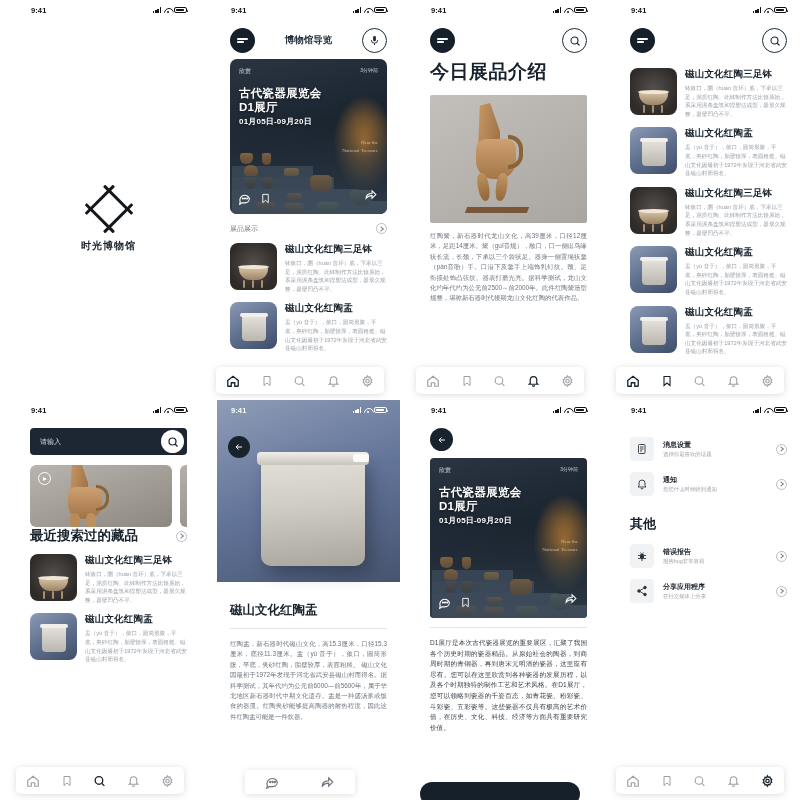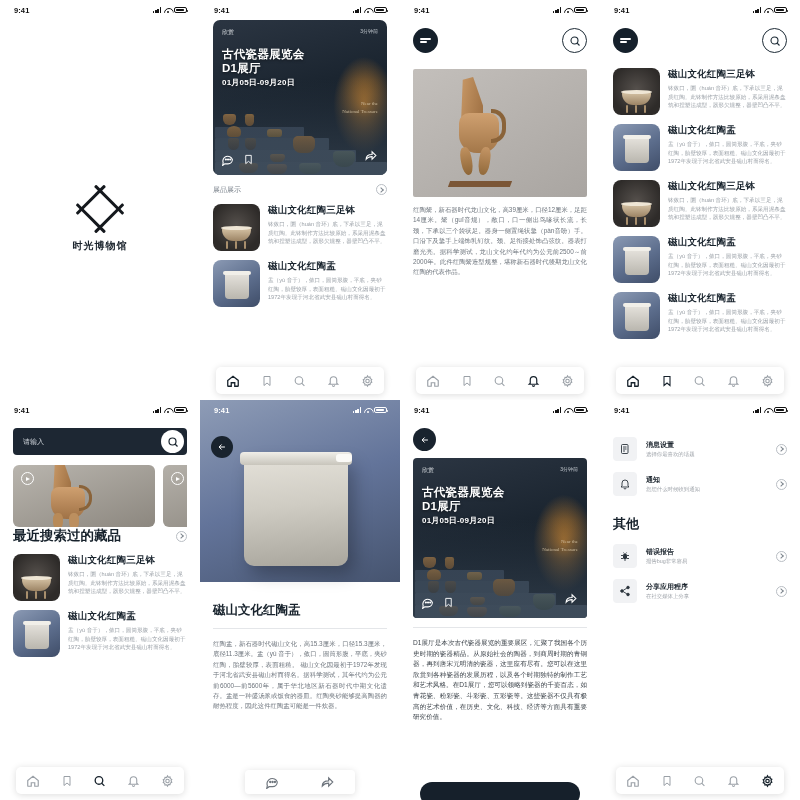--- a/index.html
+++ b/index.html
@@ -4,21 +4,21 @@
 <style>
   * { box-sizing: border-box; margin: 0; padding: 0; }
   html, body { width: 800px; height: 800px; background: #ffffff; }
   body { font-family: "Liberation Sans", "DejaVu Sans", sans-serif; overflow: hidden; }
 
   .grid { width: 800px; height: 800px; display: grid;
           grid-template-columns: repeat(4, 200px);
           grid-template-rows: repeat(2, 400px); }
 
   .phone { position: relative; width: 200px; height: 400px; overflow: hidden;
-           background: #ffffff; }
+           background: #ffffff; padding-left: 17px; }
 
   
   .status { height: 20px; display: flex; align-items: center;
             justify-content: space-between; padding: 0 13px 0 14px;
             font-size: 7.5px; font-weight: bold; color: #111; letter-spacing: .1px; }
   .status.on-img { color: #fff; }
   .status-right { display: flex; align-items: center; gap: 2.5px; }
   .sig { display: flex; align-items: flex-end; gap: .8px; height: 6px; }
   .sig i { width: 1.4px; background: currentColor; display: block; border-radius: .3px; }
   .sig i:nth-child(1){height:2px}.sig i:nth-child(2){height:3.2px}
@@ -199,20 +199,35 @@
             <i></i>
             <i></i>
             <i></i>
           </span>
         <span class="wifi"></span>
         <span class="batt">
             <span></span>
           </span>
       </span>
     </div>
+    <div class="hdr">
+      <div class="circ-dark">
+          <div class="bars">
+            <i></i>
+            <i></i>
+          </div>
+        </div>
+      <div class="hdr-title">博物馆导览</div>
+      <div class="circ-out">
+        <svg width="11" height="11" viewBox="0 0 24 24" fill="none" stroke="#1d2b36" stroke-width="2">
+          <rect x="9" y="2" width="6" height="12" rx="3" fill="#1d2b36" stroke="none"></rect>
+          <path d="M5 11a7 7 0 0 0 14 0M12 18v4"></path>
+          </svg>
+      </div>
+    </div>
 
     <div class="pad">
       <div class="banner">
         <div class="bgart">
           <div class="glow"></div>
           <div class="steps">
             <div class="step s4"></div>
               <div class="step s3"></div>
             <div class="step s2"></div>
               <div class="step s1"></div>
@@ -338,20 +353,21 @@
           </div>
         </div>
       <div class="circ-out">
         <svg width="12" height="12" viewBox="0 0 24 24" fill="none" stroke="#1d2b36" stroke-width="2.2">
             <circle cx="11" cy="11" r="7"></circle>
             <path d="M16.5 16.5L21 21"></path>
           </svg>
       </div>
     </div>
     <div class="pad">
+      <div class="page-title">今日展品介绍</div>
       <div style="margin-top:10px;height:128px;border-radius:2px;position:relative;overflow:hidden;background:linear-gradient(150deg,#c3bfbb,#a9a5a1);">
         <div style="position:absolute;left:48px;top:8px;width:22px;height:46px;background:linear-gradient(100deg,#c89866,#9d6f42);clip-path:polygon(0 100%,8% 6%,55% 0,100% 62%,100% 100%);"></div>
         <div style="position:absolute;left:46px;top:44px;width:40px;height:40px;border-radius:10px 10px 45% 45%;background:linear-gradient(180deg,#cfa070,#a37749);"></div>
         <div style="position:absolute;left:78px;top:40px;width:15px;height:34px;border-radius:0 14px 14px 0;border:4px solid #8a6339;border-left:none;background:transparent;"></div>
         <div style="position:absolute;left:48px;top:78px;width:11px;height:28px;border-radius:40% 40% 45% 45%;background:linear-gradient(180deg,#c0915f,#8e6637);transform:rotate(-10deg);"></div>
         <div style="position:absolute;left:66px;top:78px;width:11px;height:28px;border-radius:40% 40% 45% 45%;background:linear-gradient(180deg,#c49565,#926a3b);transform:rotate(8deg);"></div>
         <div style="position:absolute;left:36px;bottom:10px;width:62px;height:6px;background:#7b5636;transform:skewX(-20deg);"></div>
       </div>
       <p class="body-txt" style="margin-top:8px;">红陶鬶，新石器时代龙山文化，高39厘米，口径12厘米，足距14厘米。鬶（guī音规），敞口，口一侧出鸟喙状长流，长颈，下承以三个袋状足。器身一侧置绳状鋬（pàn音盼）手。口沿下及鋬手上端饰乳钉纹。颈、足衔接处饰凸弦纹。器表打磨光亮。据科学测试，龙山文化约年代约为公元前2500～前2000年。此件红陶鬶造型规整，堪称新石器时代後期龙山文化红陶的代表作品。</p>
     </div>

